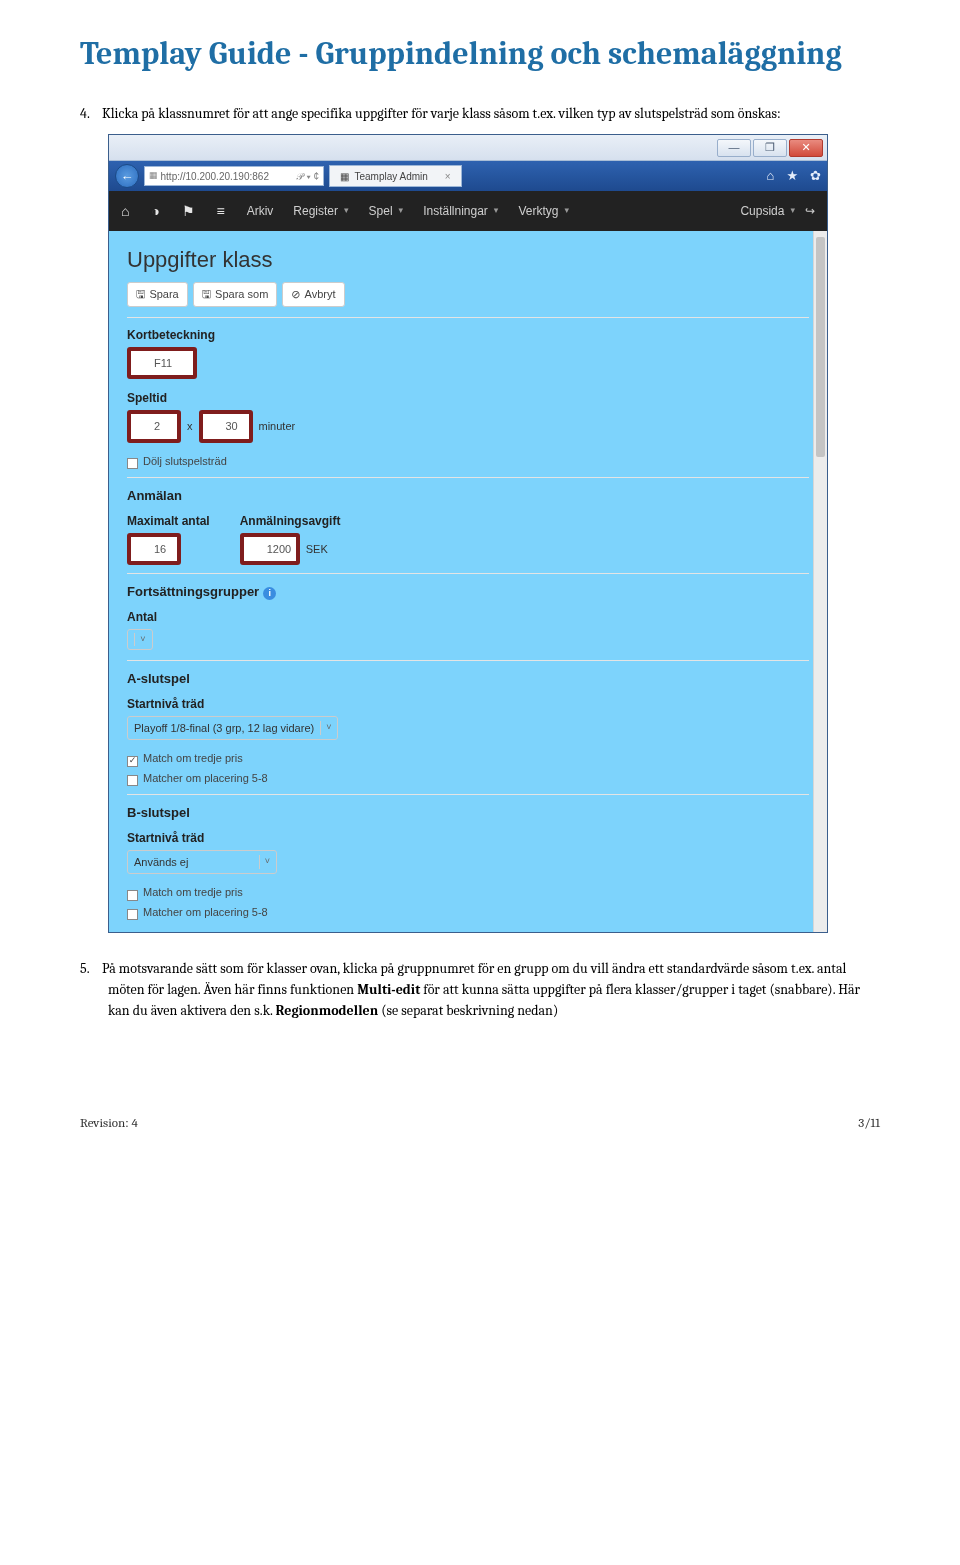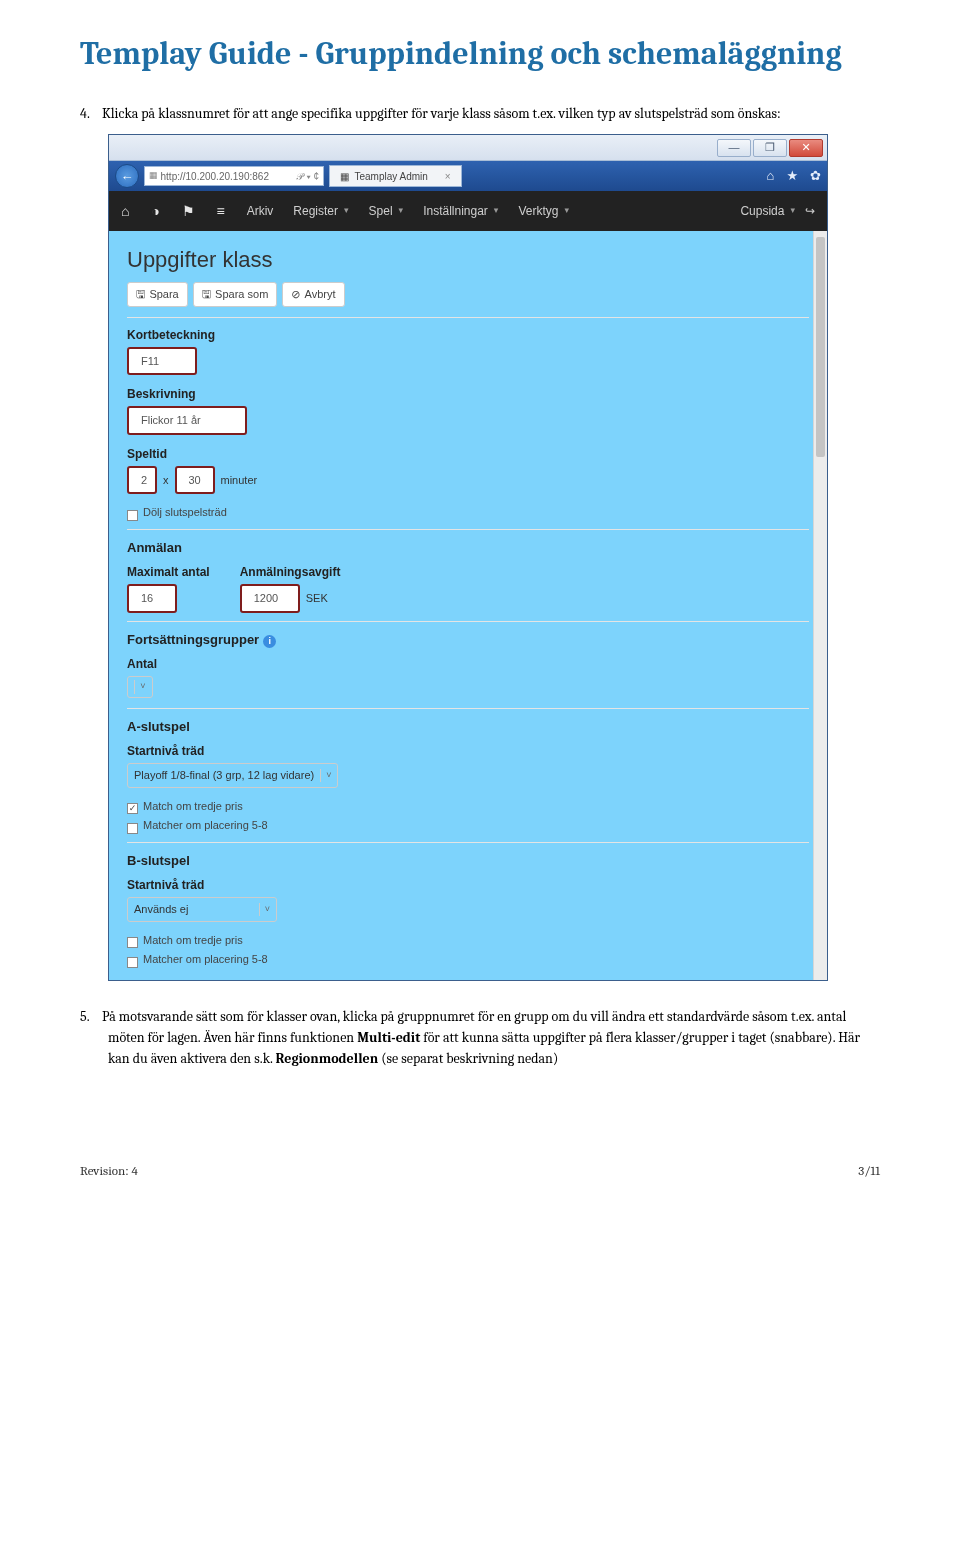--- a/index.html
+++ b/index.html
@@ -104,21 +104,21 @@
   h2.page-h { font-size: 22px; font-weight: 400; color:#333; margin-bottom:6px;}
   .btnrow { display:flex; gap:5px; margin: 2px 0 10px 0;}
   .btn {
     border:1px solid #ccc; background:#fff; padding:3px 8px;
     border-radius:3px; font-size:11px; color:#444;
     display:inline-flex; align-items:center; gap:4px;
   }
   .hr { border-top:1px solid #e4e4e4; margin:8px 0;}
   label.lb { font-weight:bold; font-size:12px; color:#222; display:block; margin-bottom:3px;}
   .fld {
-    border:2px solid #7f1d1d; background:#fff; padding:4px 12px;
+    border:4px solid #7f1d1d; background:#fff; padding:4px 23px;
     border-radius:3px; font-size:11px; color:#555; display:inline-block;
   }
   .grp { margin-bottom:10px; }
   .inline { display:flex; align-items:center; gap:6px;}
   .chk { display:flex; align-items:flex-end; gap:5px; font-size:11px; color:#444; margin:3px 0;}
   .chk .box { width:11px; height:11px; border:1px solid #888; background:#fff; display:flex; align-items:center; justify-content:center; font-size:9px;}
   .sec-h { font-weight:bold; font-size:13px; color:#222; margin-top:6px;}
   .sel { border:1px solid #ccc; border-radius:3px; padding:3px 6px; font-size:11px; display:inline-flex; align-items:center; gap:6px;}
   .sel .car { font-size:9px; color:#666; border-left:1px solid #ccc; padding-left:5px;}
   .info-ic { display:inline-block; width:13px;height:13px; border-radius:50%; background:#3a8de0; color:#fff; font-size:9px; text-align:center; line-height:13px; margin-left:4px;}
@@ -198,24 +198,20 @@
             <span>Avbryt</span>
           </span>
       </div>
       <div class="hr"></div>
 
       <div class="grp">
         <label class="lb">Kortbeteckning</label>
         <span class="fld" style="width:70px;">F11</span>
       </div>
 
-      <div class="grp">
-        <label class="lb">Beskrivning</label>
-        <span class="fld" style="width:120px;">Flickor 11 år</span>
-      </div>
 
       <div class="grp">
         <label class="lb">Speltid</label>
         <div class="inline">
           <span class="fld" style="width:30px;text-align:center;">2</span>
           <span>x</span>
           <span class="fld" style="width:40px;text-align:center;">30</span>
           <span>minuter</span>
         </div>
       </div>

